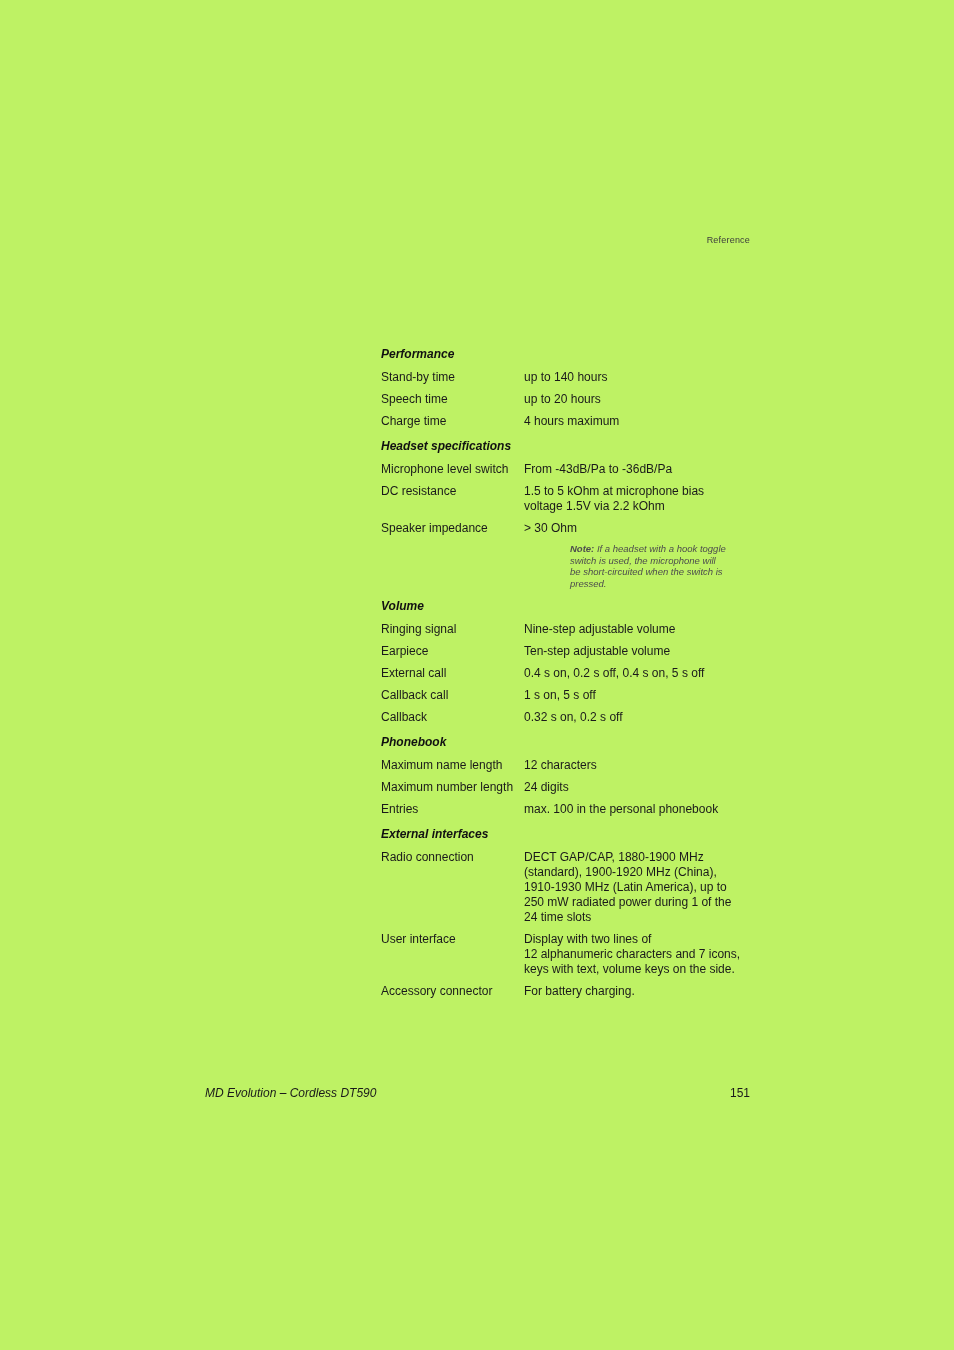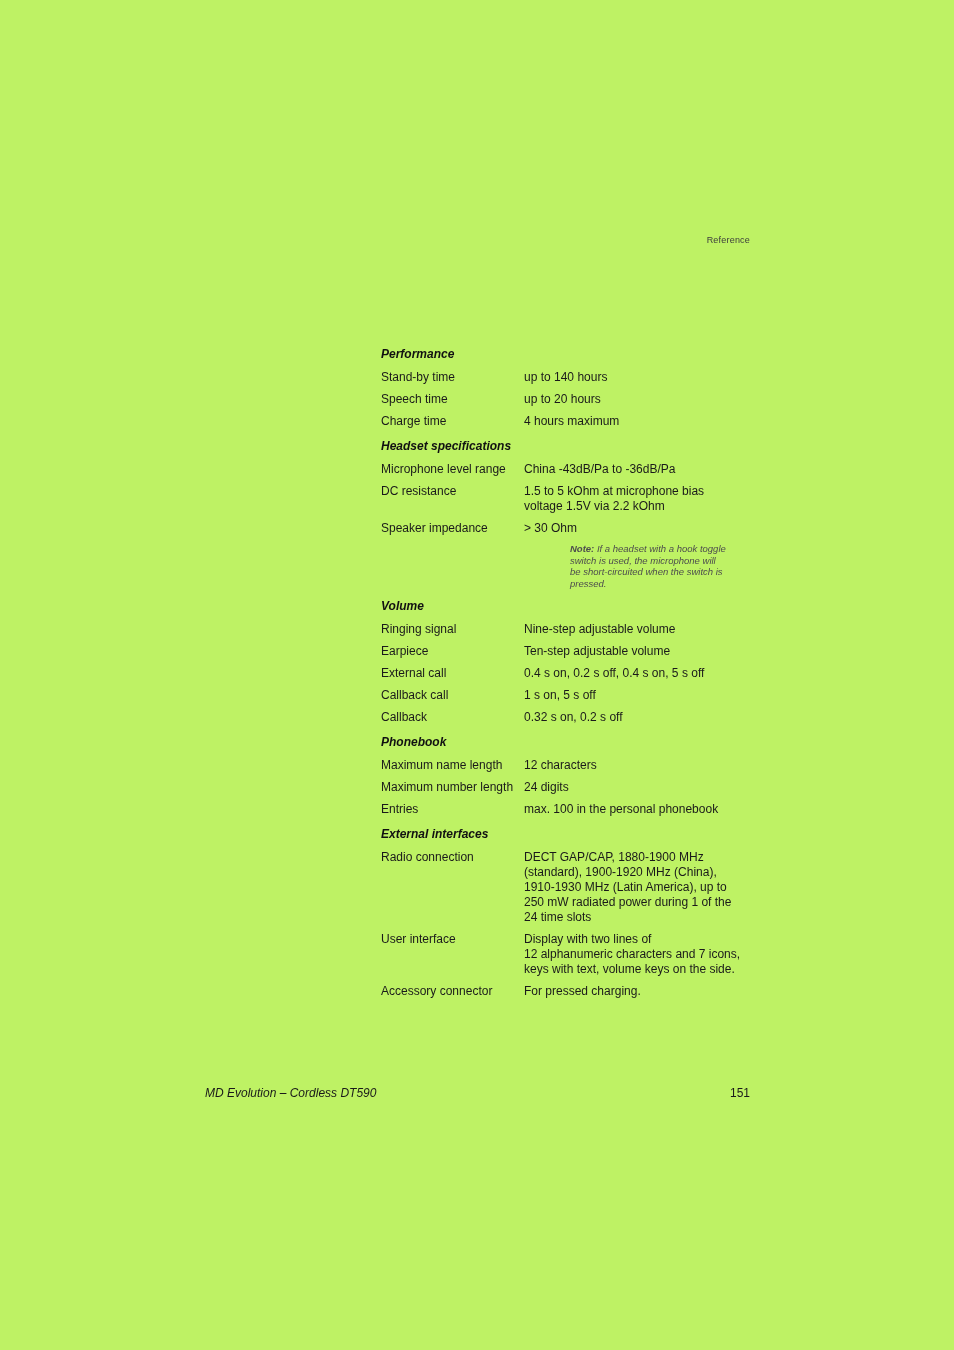--- a/index.html
+++ b/index.html
@@ -105,22 +105,22 @@
     <span class="spec-label">Charge time</span>
     <span class="spec-value">4 hours maximum</span>
   </div>
 </div>
   </section>
 
   <section class="spec-section">
     <h3 class="section-title">Headset specifications</h3>
     <div class="rows">
   <div class="spec-row">
-    <span class="spec-label">Microphone level range</span>
-    <span class="spec-value">China -43dB/Pa to -36dB/Pa</span>
+    <span class="spec-label">Microphone level switch</span>
+    <span class="spec-value">From -43dB/Pa to -36dB/Pa</span>
   </div>
 
   <div class="spec-row">
     <span class="spec-label">DC resistance</span>
     <span class="spec-value">1.5 to 5 kOhm at microphone bias
 voltage 1.5V via 2.2 kOhm</span>
   </div>
 
   <div class="spec-row">
     <span class="spec-label">Speaker impedance</span>
@@ -202,21 +202,21 @@
 
   <div class="spec-row">
     <span class="spec-label">User interface</span>
     <span class="spec-value">Display with two lines of
 12 alphanumeric characters and 7 icons,
 keys with text, volume keys on the side.</span>
   </div>
 
   <div class="spec-row">
     <span class="spec-label">Accessory connector</span>
-    <span class="spec-value">For pressed charging.</span>
+    <span class="spec-value">For battery charging.</span>
   </div>
 </div>
   </section>
 </div>
 
   <div class="footer">
     <span class="footer-doc-title">MD Evolution – Cordless DT590</span>
     <span class="footer-page-number">151</span>
   </div>
 

